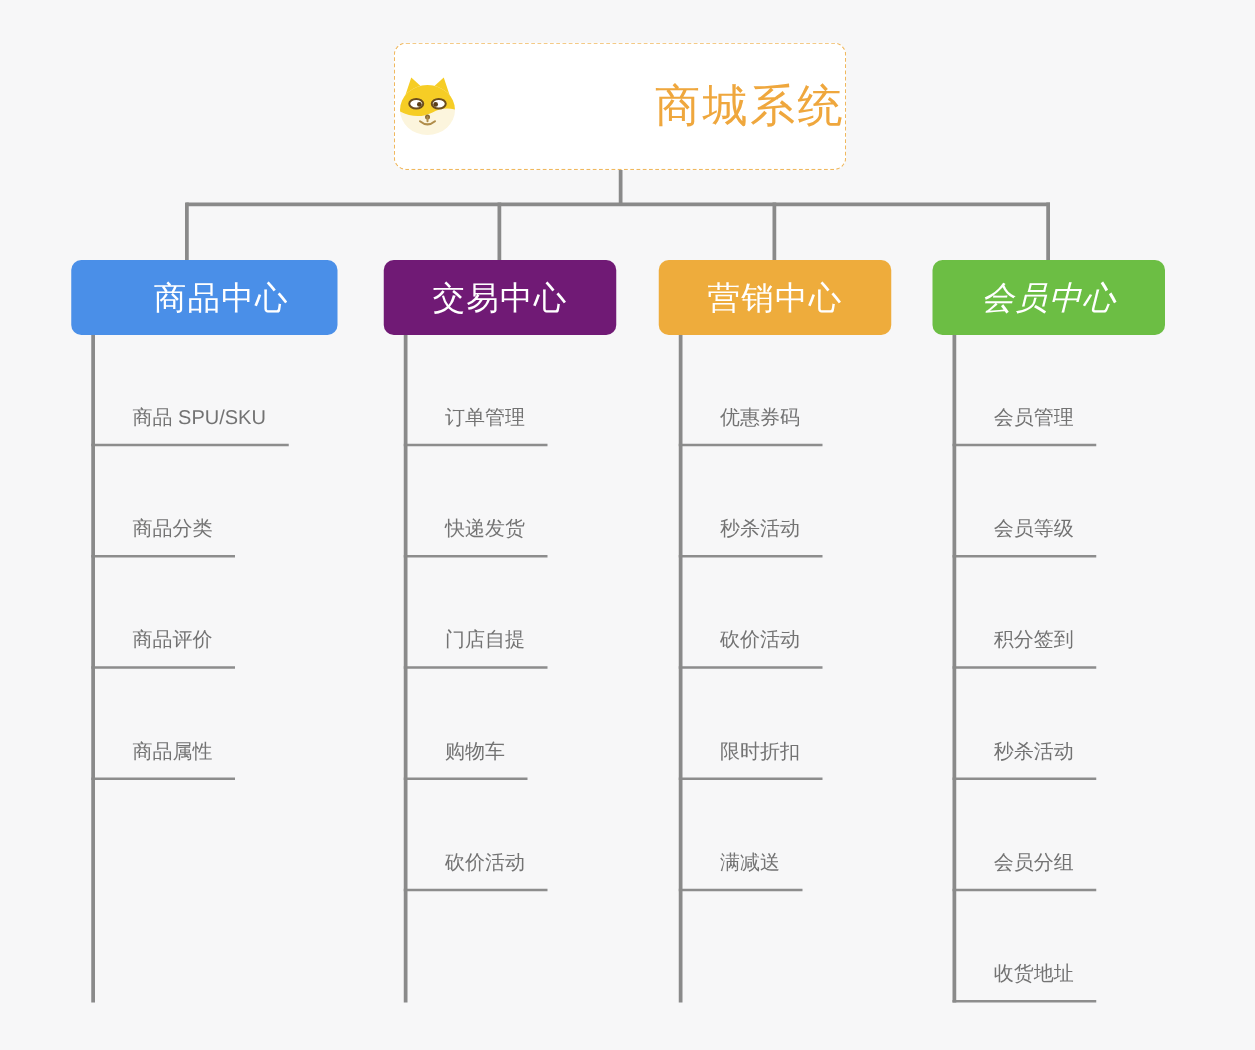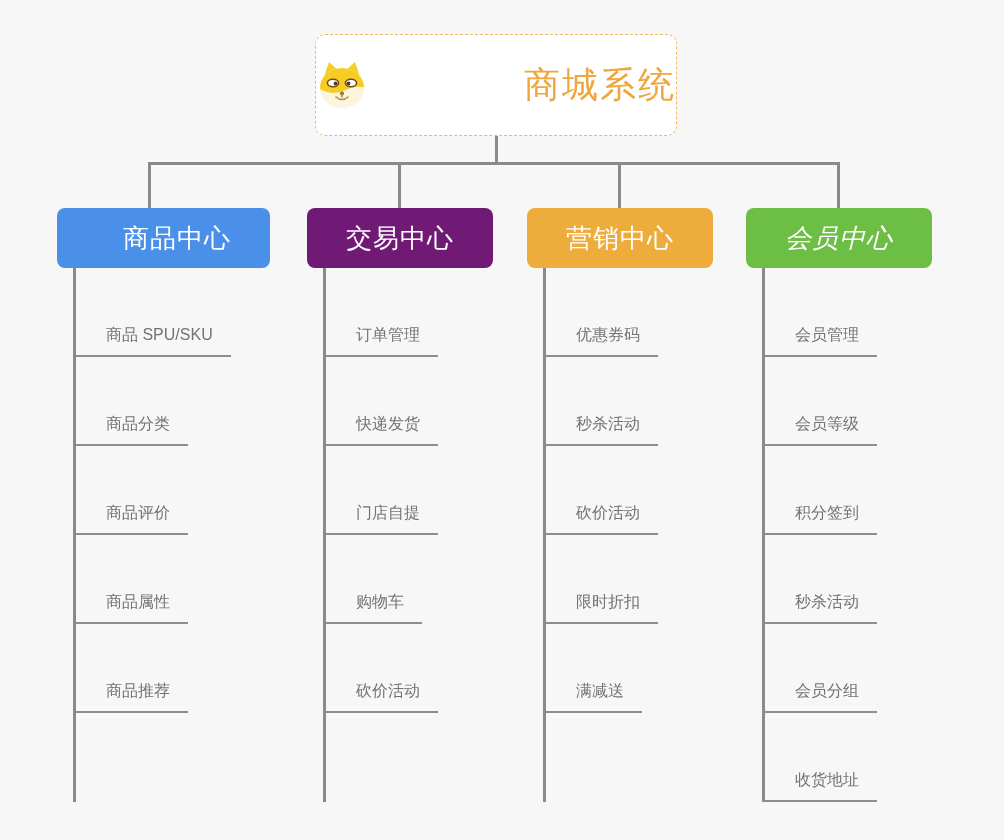--- a/index.html
+++ b/index.html
@@ -112,23 +112,20 @@
         </div>
       <div class="item">
           <span class="item-label">商品分类</span>
         </div>
       <div class="item">
           <span class="item-label">商品评价</span>
         </div>
       <div class="item">
           <span class="item-label">商品属性</span>
         </div>
-      <div class="item">
-          <span class="item-label">商品推荐</span>
-        </div>
     </div>
   </div>
 
   <div class="branch branch-2">
     <div class="branch-box" style="background-color: #701a75;">交易中心</div>
     <div class="items">
       <div class="trunk" style="background-color: rgb(138, 138, 138);"></div>
       <div class="item">
           <span class="item-label">订单管理</span>
         </div>

